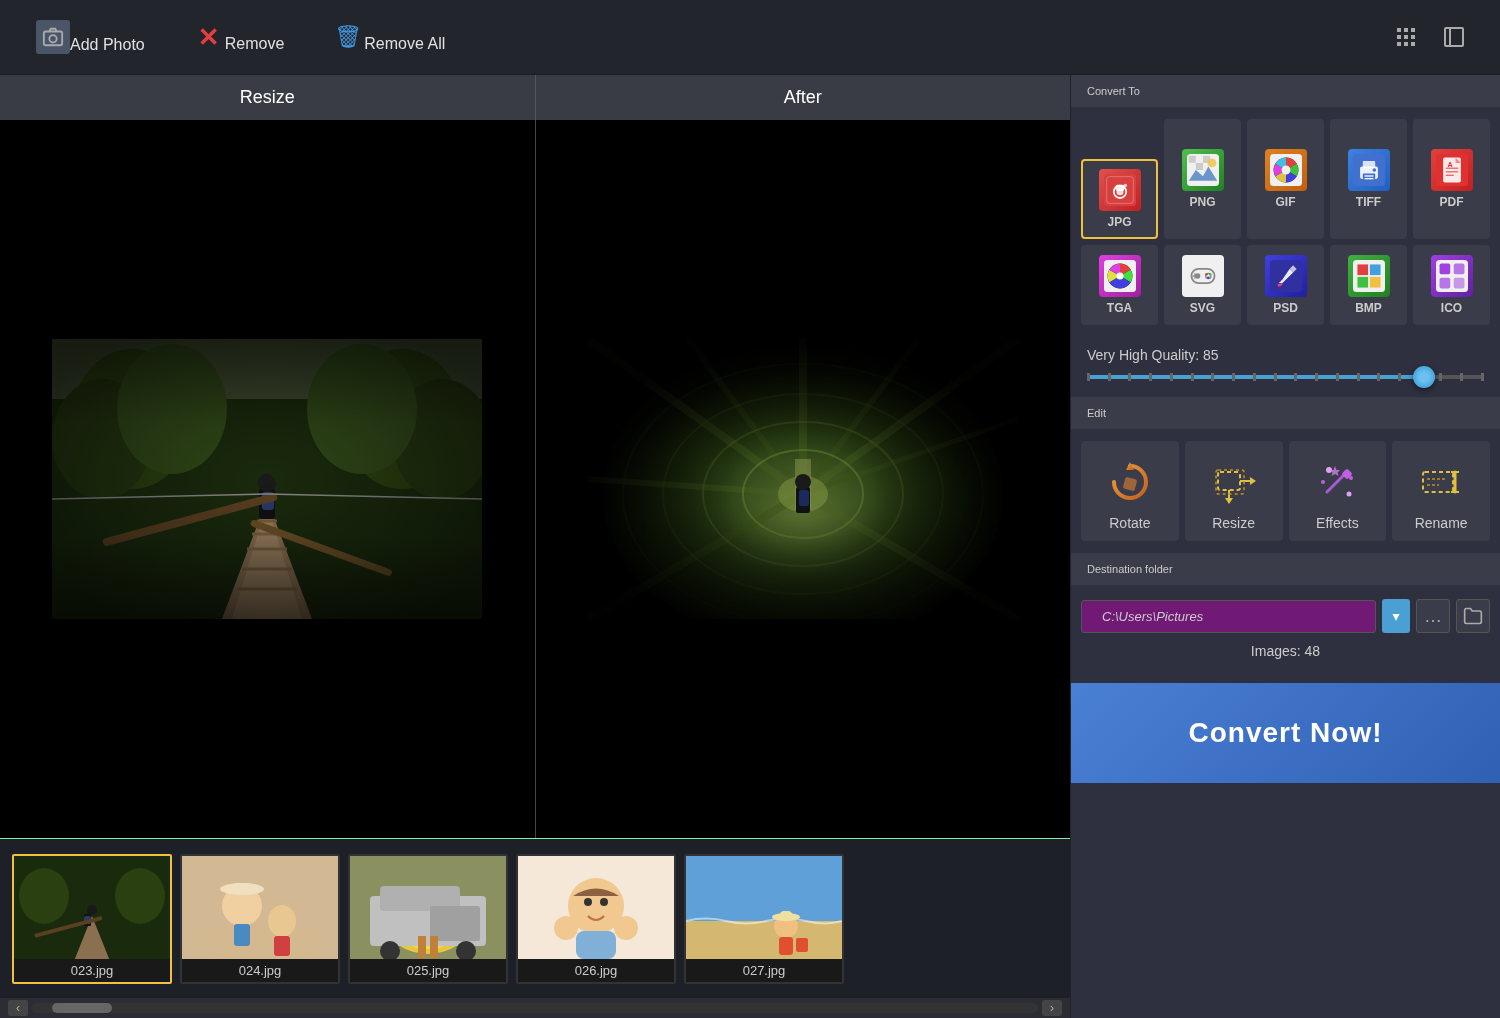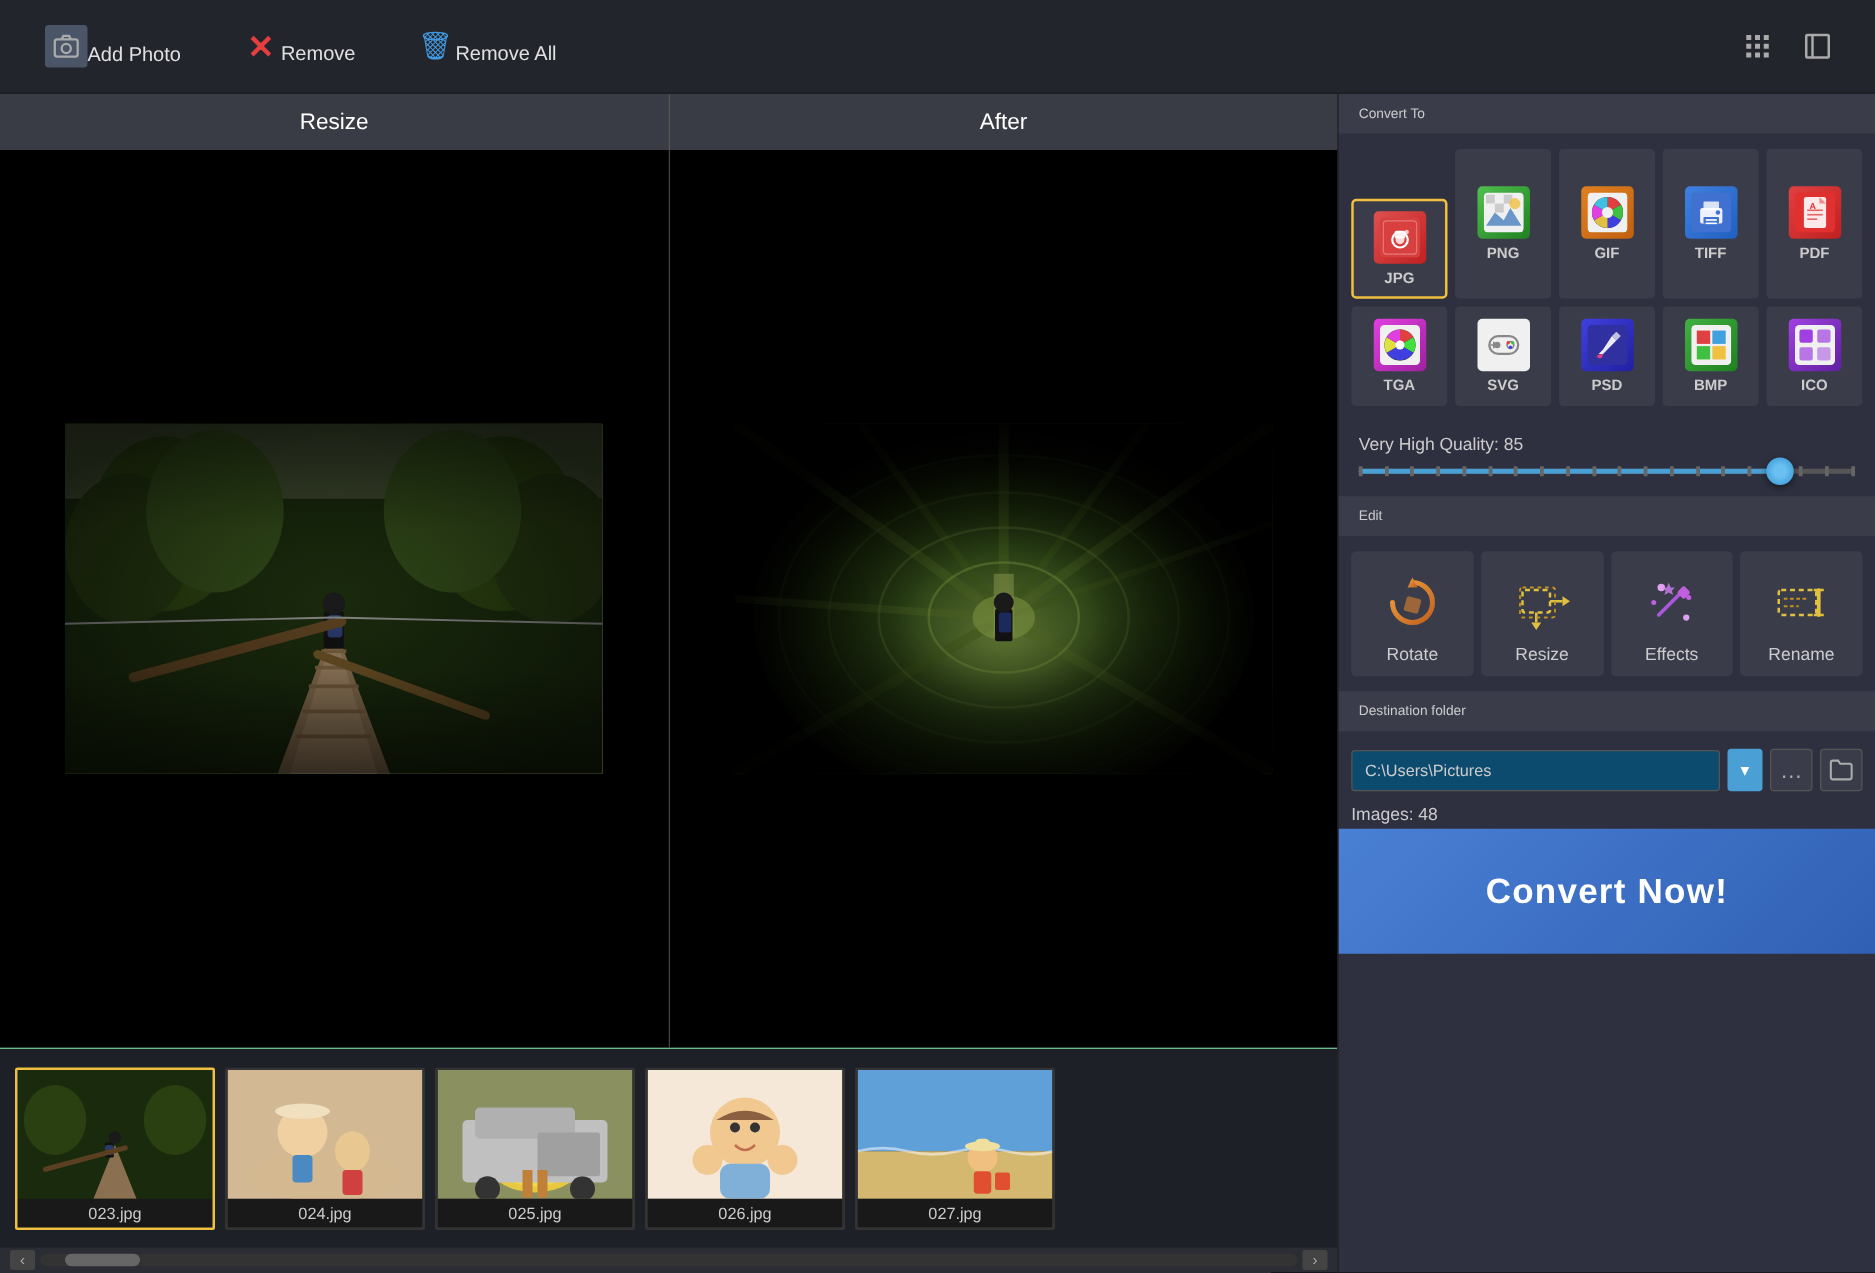--- a/index.html
+++ b/index.html
@@ -312,26 +312,27 @@
       margin-top: 4px;
     }
     .dest-input-row {
       display: flex;
       align-items: center;
       padding: 10px 10px;
       gap: 6px;
     }
     .dest-input {
       flex: 1;
-      background: #0c4a6e;
+      background: #701a75;
       border: 1px solid #555;
       color: #ccc;
-      padding: 8px 10px;
+      padding: 8px 20px;
       font-size: 13px;
       border-radius: 3px;
+      font-style: italic;
     }
     .dest-dropdown-btn {
       width: 28px;
       height: 34px;
       background: #4a9fd4;
       border: none;
       color: white;
       font-size: 14px;
       cursor: pointer;
       display: flex;
@@ -361,21 +362,22 @@
       font-size: 18px;
       cursor: pointer;
       display: flex;
       align-items: center;
       justify-content: center;
       border-radius: 3px;
     }
     .images-count {
       color: #ccc;
       font-size: 14px;
-      padding: 0 10px 4px;
+      padding: 0 10px 24px;
+      text-align: center;
     }
 
     
     .convert-btn {
       height: 100px;
       background: linear-gradient(135deg, #4a80d4 0%, #3060b4 100%);
       border: none;
       color: white;
       font-size: 28px;
       font-weight: bold;

